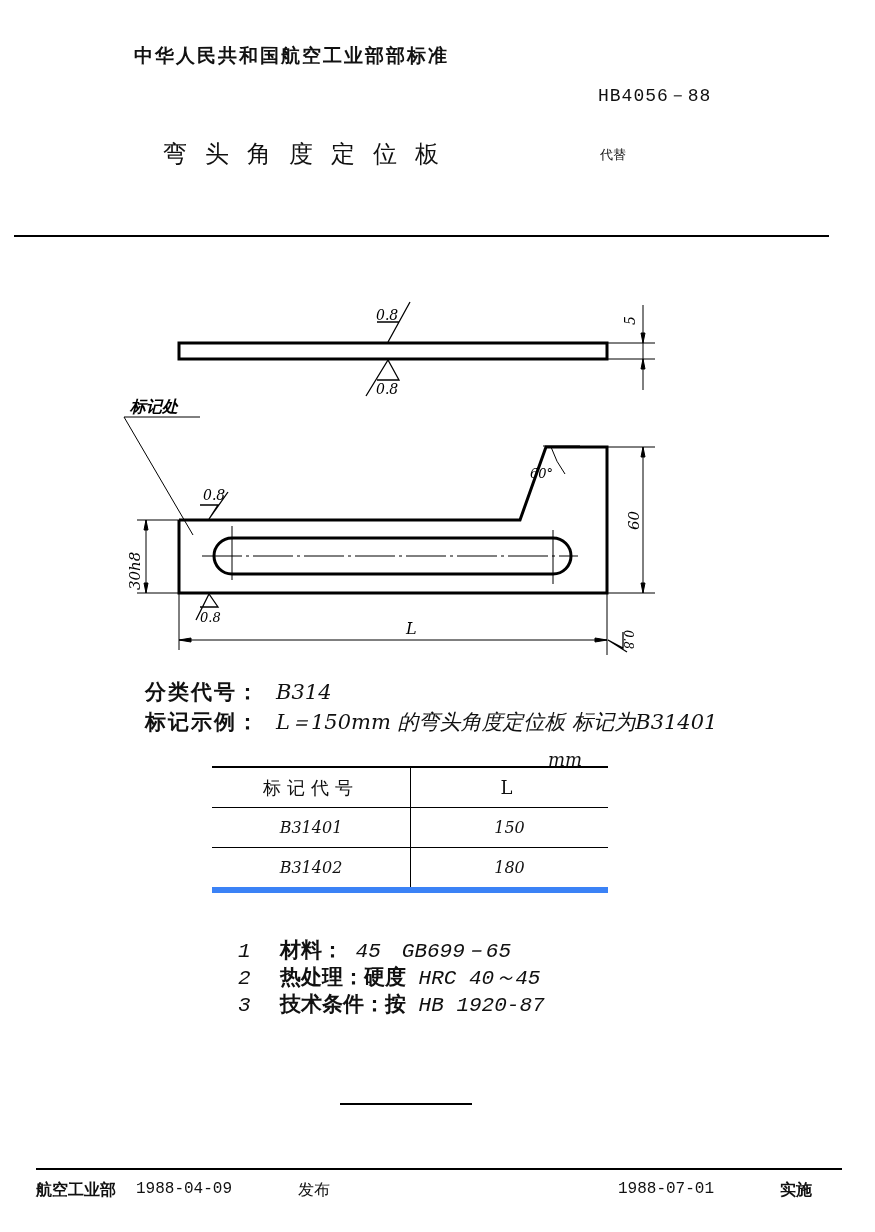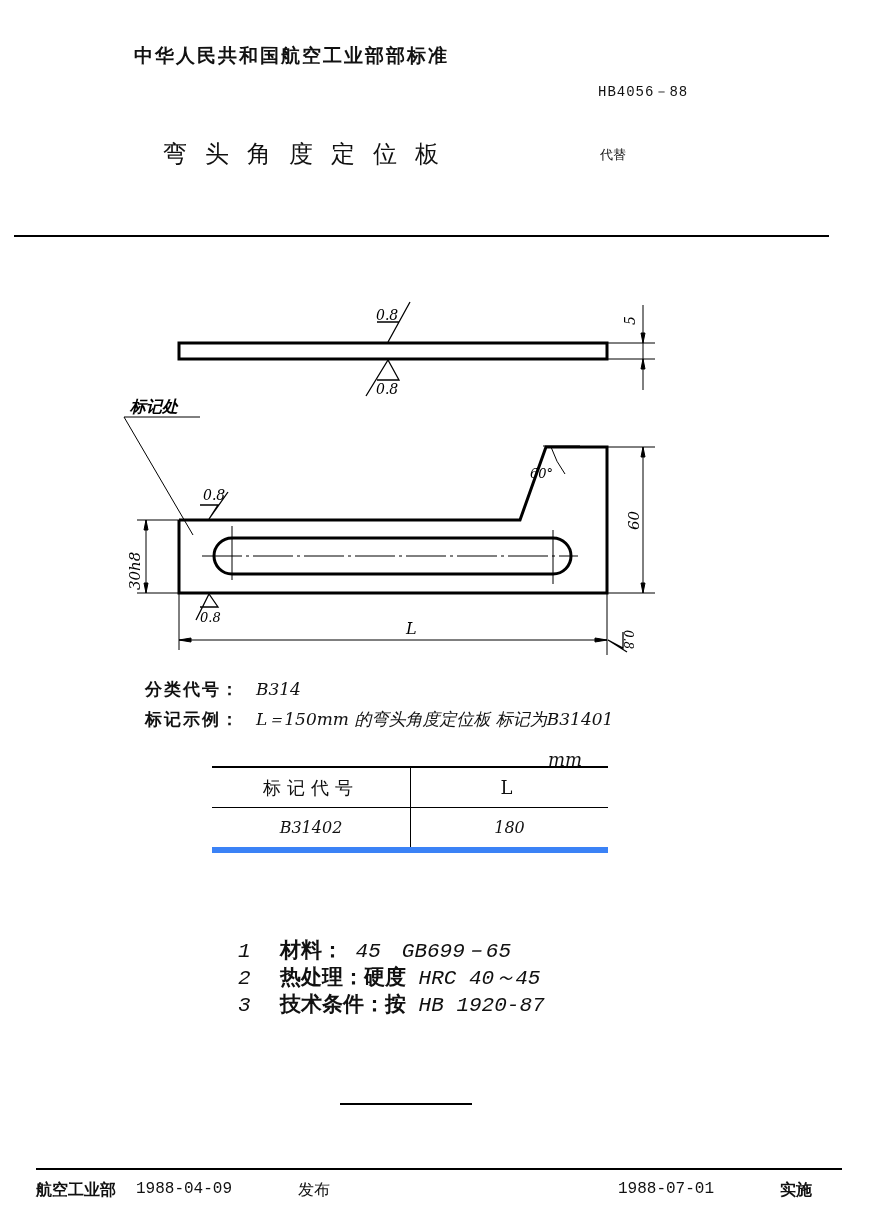--- a/index.html
+++ b/index.html
@@ -1,24 +1,24 @@
 <!DOCTYPE html>
 <html><head>
   <meta charset="utf-8">
   <style>
     html, body { margin: 0; padding: 0; background: #ffffff; }
     body { width: 875px; height: 1232px; position: relative; overflow: hidden; color: #111; font-family: "DejaVu Sans", sans-serif; }
     .abs { position: absolute; }
     .org { left: 134px; top: 43px; font-size: 19px; font-weight: bold; letter-spacing: 2px; font-family: "DejaVu Sans", sans-serif; }
-    .stdno { left: 598px; top: 83px; font-size: 14px; letter-spacing: 1px; font-family: "Liberation Mono", monospace; }
+    .stdno { left: 598px; top: 83px; font-size: 18px; letter-spacing: 1px; font-family: "Liberation Mono", monospace; }
     .title { left: 163px; top: 138px; font-size: 24px; letter-spacing: 18px; font-family: "DejaVu Serif", serif; }
     .replace { left: 600px; top: 146px; font-size: 13px; font-family: "DejaVu Serif", serif; }
     .rule-top { left: 14px; top: 235px; width: 815px; height: 2px; background: #000; }
     .drawing { left: 0; top: 280px; }
-    .info { left: 145px; font-size: 17px; font-style: italic; font-family: "DejaVu Serif", serif; text-align: center; }
+    .info { left: 145px; font-size: 21px; font-style: italic; font-family: "DejaVu Serif", serif; text-align: center; }
     .info .lbl { font-style: normal; font-weight: bold; letter-spacing: 2px; }
     .info .val { margin-left: 16px; }
     .unit { left: 548px; top: 749px; font-size: 18px; font-style: italic; font-family: "DejaVu Serif", serif; }
     table.marks { position: absolute; left: 212px; top: 766px; width: 396px; border-collapse: collapse; font-family: "DejaVu Serif", serif; }
     table.marks th, table.marks td { height: 37px; text-align: center; font-size: 16px; font-style: italic; font-weight: normal; }
     table.marks th { border-top: 2px solid #000; border-bottom: 1px solid #000; letter-spacing: 6px; font-style: normal; font-size: 18px; }
     table.marks td { border-bottom: 1px solid #000; }
     table.marks tr:last-child td { border-bottom: 6px solid #3b82f6; }
     table.marks .c1 { width: 196px; border-right: 1px solid #000; }
     .notes { left: 238px; top: 938px; font-size: 21px; font-style: italic; font-family: Liberation Mono, monospace; line-height: 27px; }
@@ -117,20 +117,24 @@
 <div class="abs unit">mm</div>
 <table class="marks">
   <thead>
     <tr>
       <th class="c1">标记代号</th>
       <th>L</th>
     </tr>
   </thead>
   <tbody>
     <tr>
+      <td class="c1">B31401</td>
+      <td>150</td>
+    </tr>
+    <tr>
       <td class="c1">B31402</td>
       <td>180</td>
     </tr>
   </tbody>
 </table>
 
 <div class="abs notes">
   <div><span class="num">1</span><span class="k">材料：</span> <span>45　GB699－65</span></div>
   <div><span class="num">2</span><span class="k">热处理：硬度</span> <span>HRC 40～45</span></div>
   <div><span class="num">3</span><span class="k">技术条件：按</span> <span>HB 1920-87</span></div>

